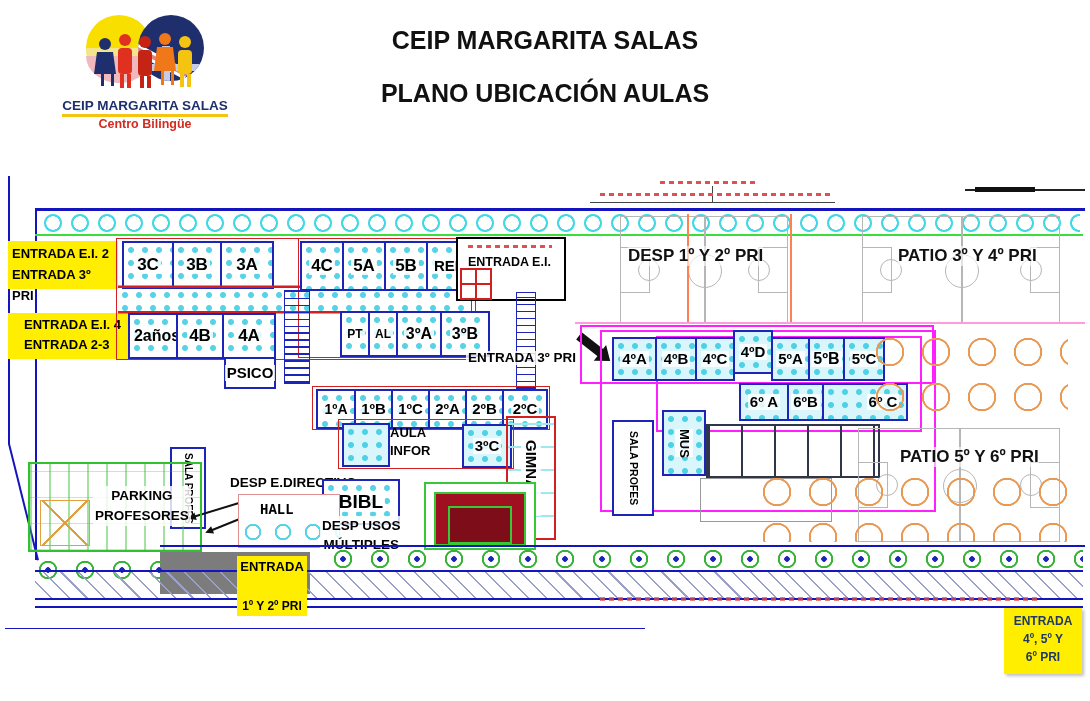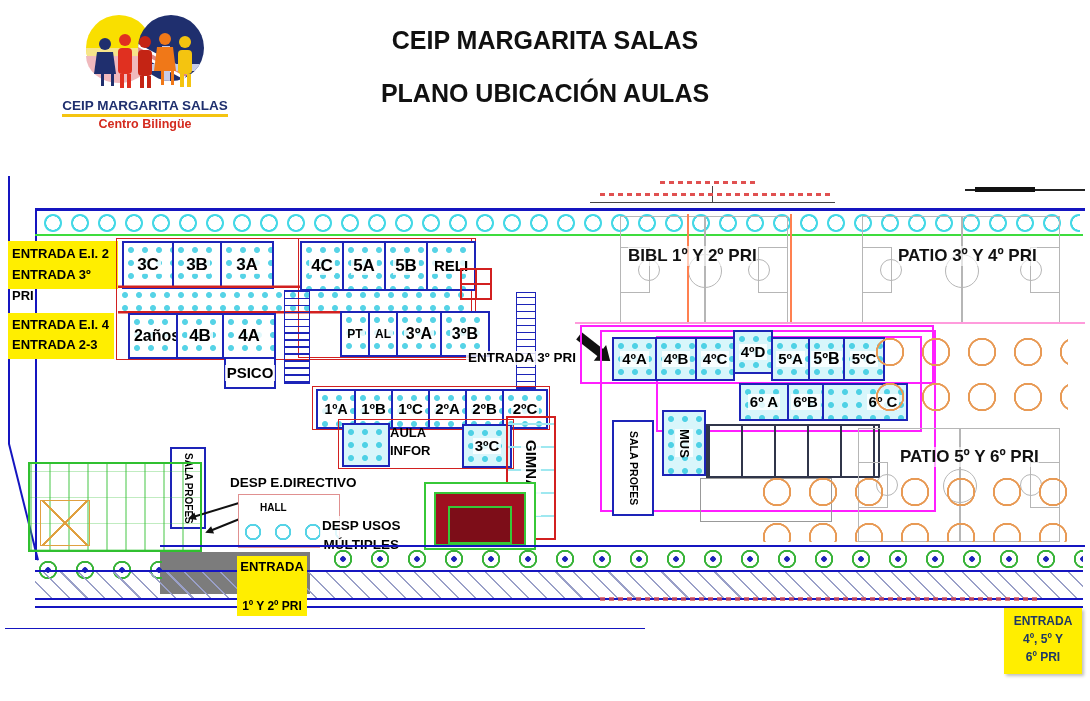--- a/index.html
+++ b/index.html
@@ -145,21 +145,21 @@
   <div class="abs" style="left:712px;top:186px;width:1px;height:16px;background:#444;"></div>
   <div class="rdash" style="left:660px;top:181px;width:95px;height:3px;"></div>
   <div class="rdash" style="left:600px;top:193px;width:230px;height:3px;"></div>
   <div class="abs" style="left:965px;top:189px;width:120px;height:2px;background:#222;"></div>
   <div class="abs" style="left:975px;top:187px;width:60px;height:5px;background:#111;"></div>
 
   <div class="ylabel" style="left:8px;top:241px;width:102px;height:44px;font-size:13px;line-height:21px;padding:2px 4px;">
     <div>ENTRADA E.I. 2</div>
     <div>ENTRADA 3º PRI</div>
   </div>
-  <div class="ylabel" style="left:8px;top:313px;width:98px;height:42px;font-size:13px;line-height:20px;padding:2px 4px;">
+  <div class="ylabel" style="left:8px;top:313px;width:98px;height:42px;font-size:13px;line-height:20px;padding:2px 16px;">
     <div>ENTRADA E.I. 4</div>
     <div>ENTRADA 2-3</div>
   </div>
 
   <div class="outline-red" style="left:116px;top:238px;width:354px;height:120px;"></div>
   <div class="room deskbg" style="left:122px;top:241px;width:48px;height:44px;font-size:17px;">
       <span class="lbl">3C</span>
     </div>
   <div class="room deskbg" style="left:172px;top:241px;width:46px;height:44px;font-size:17px;">
       <span class="lbl">3B</span>
@@ -197,20 +197,24 @@
   <div class="room deskbg" style="left:368px;top:311px;width:26px;height:42px;font-size:12px;">
       <span class="lbl">AL</span>
     </div>
   <div class="room deskbg" style="left:396px;top:311px;width:42px;height:42px;font-size:16px;">
       <span class="lbl">3ºA</span>
     </div>
   <div class="room deskbg" style="left:440px;top:311px;width:46px;height:42px;font-size:16px;">
       <span class="lbl">3ºB</span>
     </div>
 
+  <div class="entrada-ei-box" style="left:456px;top:237px;width:106px;height:60px;">
+    <div class="rdash" style="left:10px;top:6px;width:84px;height:3px;"></div>
+    <div class="plain-label" style="left:10px;top:16px;font-size:12.5px;">ENTRADA E.I.</div>
+  </div>
   <div class="canopy" style="left:460px;top:268px;width:28px;height:28px;"></div>
 
   <div class="stairs" style="left:284px;top:290px;width:24px;height:92px;"></div>
   <div class="stairs" style="left:516px;top:292px;width:18px;height:96px;"></div>
 
   <div class="room" style="left:224px;top:357px;width:48px;height:28px;font-size:15px;border-width:2.5px;">
       <span class="lbl">PSICO</span>
     </div>
 
   <div class="outline-red" style="left:312px;top:386px;width:236px;height:42px;"></div>
@@ -295,26 +299,33 @@
   <div class="gridblk" style="left:706px;top:424px;width:170px;height:50px;"></div>
   <div class="abs" style="left:700px;top:478px;width:130px;height:42px;border:1px solid #999;"></div>
 
   <div class="room" style="left:170px;top:447px;width:32px;height:78px;">
     <span class="lbl vtext" style="font-size:10px;">SALA PROFES</span>
   </div>
   <div class="plain-label chip" style="left:228px;top:476px;font-size:13.5px;">DESP E.DIRECTIVO</div>
   <div class="thin-arrow" style="left:252px;top:498px;width:60px;transform:rotate(163deg);"></div>
   <div class="thin-arrow" style="left:284px;top:500px;width:78px;transform:rotate(158deg);"></div>
 
+  <div class="room deskbg" style="left:322px;top:479px;width:74px;height:42px;font-size:19px;border-width:2.5px;">
+      <span class="lbl">BIBL</span>
+    </div>
 
   <div class="hallzone" style="left:238px;top:494px;width:100px;height:52px;"></div>
-  <div class="plain-label chip" style="left:258px;top:503px;font-size:10px;">HALL</div>
+  <div class="plain-label chip" style="left:258px;top:503px;font-size:14px;font-family:Liberation Mono, monospace;">HALL</div>
 
   <div class="parking-zone" style="left:28px;top:462px;width:170px;height:86px;"></div>
   <div class="xbox" style="left:40px;top:500px;width:48px;height:44px;"></div>
+  <div class="plain-label chip" style="left:93px;top:486px;font-size:13.5px;line-height:20px;">
+    <div>PARKING</div>
+    <div>PROFESORES</div>
+  </div>
 
   <div class="stage-outer" style="left:424px;top:482px;width:108px;height:64px;">
     <div class="stage-mid">
       <div class="stage-inner"></div>
     </div>
   </div>
   <div class="plain-label chip" style="left:320px;top:516px;font-size:13.5px;line-height:19px;text-align:center;">
     <div>DESP USOS</div>
     <div>MÚLTIPLES</div>
   </div>
@@ -333,21 +344,21 @@
   </div>
   <div class="court" style="left:858px;top:428px;width:200px;height:112px;">
     <div class="mid"></div>
       <div class="cc"></div>
     <div class="key l"></div>
       <div class="key r"></div>
   </div>
   <div class="abs" style="left:687px;top:214px;width:2px;height:108px;background:#ff8050;"></div>
   <div class="abs" style="left:790px;top:214px;width:2px;height:108px;background:#ff8050;"></div>
   <div class="abs" style="left:575px;top:322px;width:510px;height:2px;background:#ff9bdc;"></div>
-  <div class="patio-label" style="left:628px;top:246px;">BIBL 1º Y 2º PRI</div>
+  <div class="patio-label" style="left:628px;top:246px;">DESP 1º Y 2º PRI</div>
   <div class="patio-label" style="left:898px;top:246px;">PATIO 3º Y 4º PRI</div>
   <div class="patio-label" style="left:900px;top:447px;">PATIO 5º Y 6º PRI</div>
 
   <div class="abs trees-orange" style="left:868px;top:330px;width:200px;height:90px;"></div>
   <div class="abs trees-orange" style="left:755px;top:470px;width:320px;height:72px;"></div>
 
   <div class="hline" style="left:160px;top:545px;width:925px;height:2px;"></div>
   <div class="pavement" style="left:160px;top:552px;width:150px;height:42px;"></div>
   <div class="abs trees-green" style="left:325px;top:547px;width:758px;height:24px;"></div>
   <div class="abs trees-green" style="left:30px;top:558px;width:132px;height:24px;"></div>

